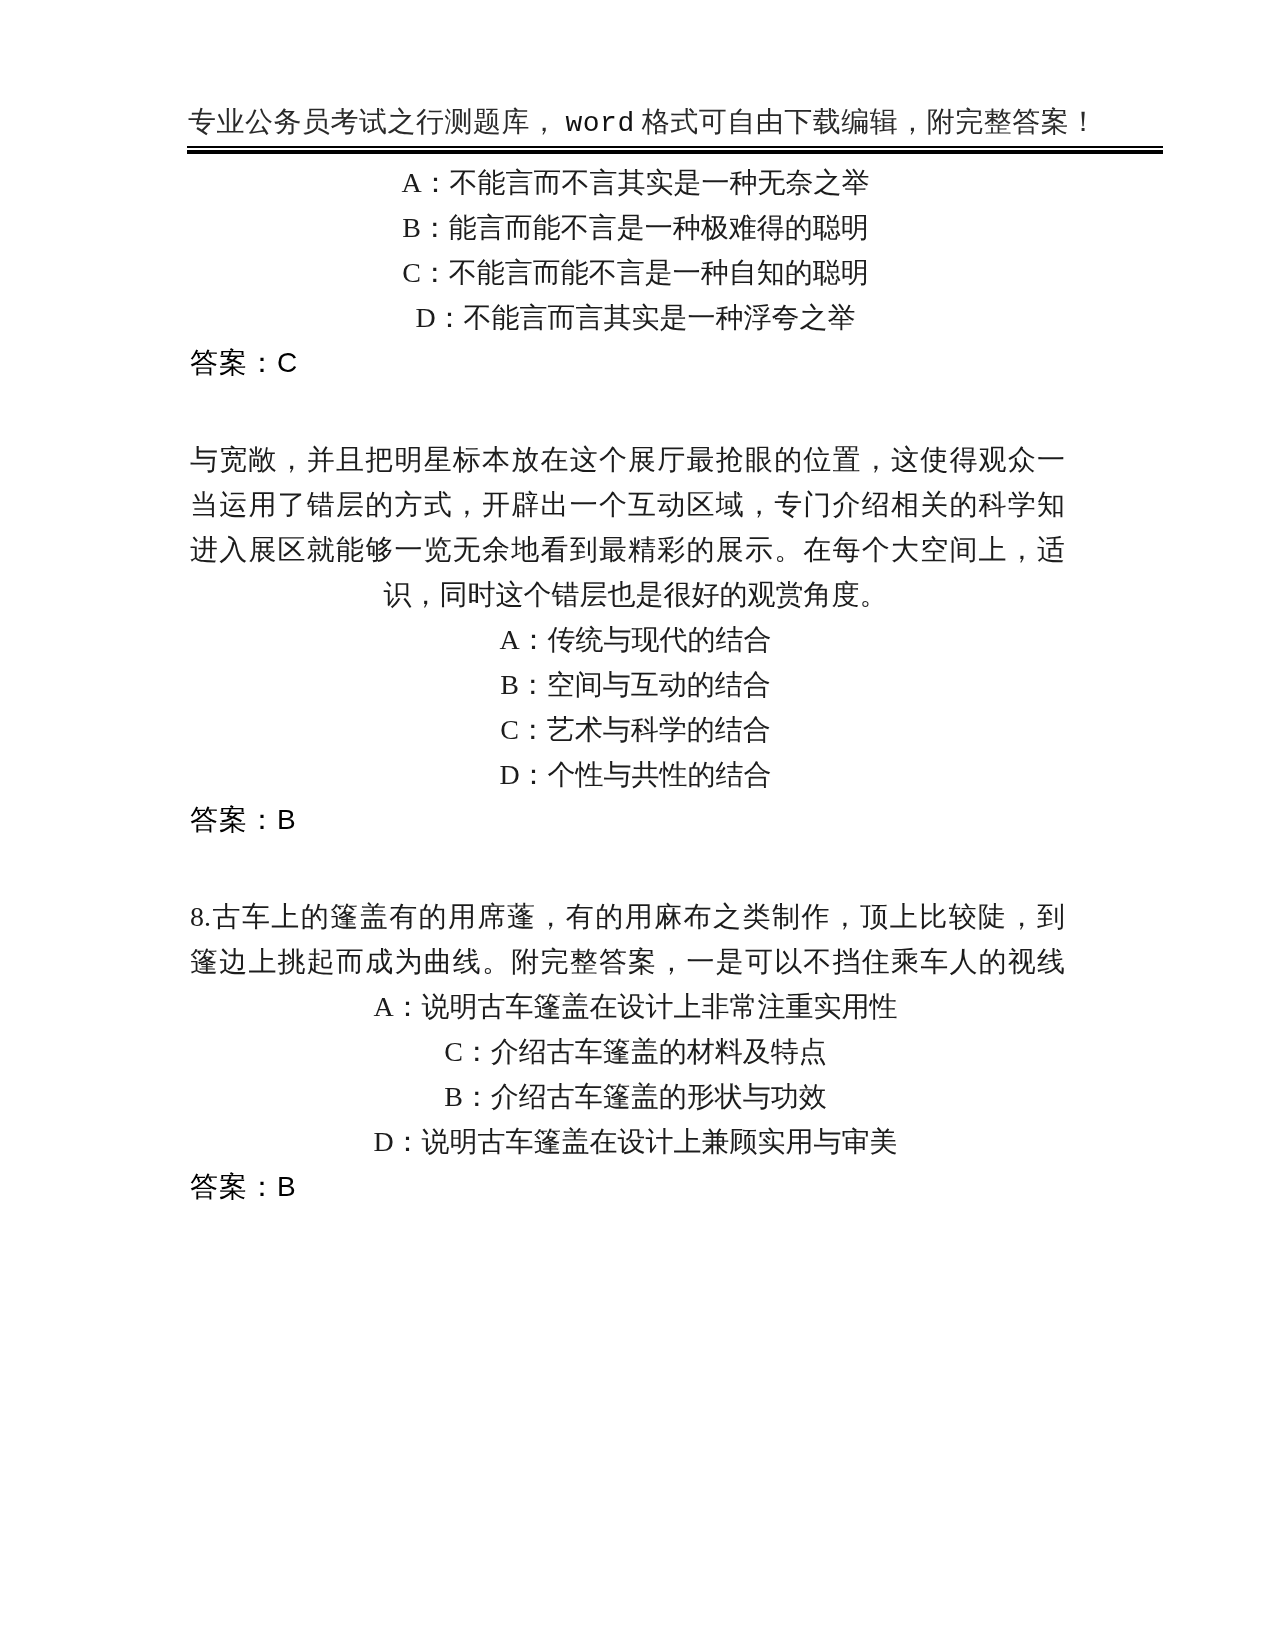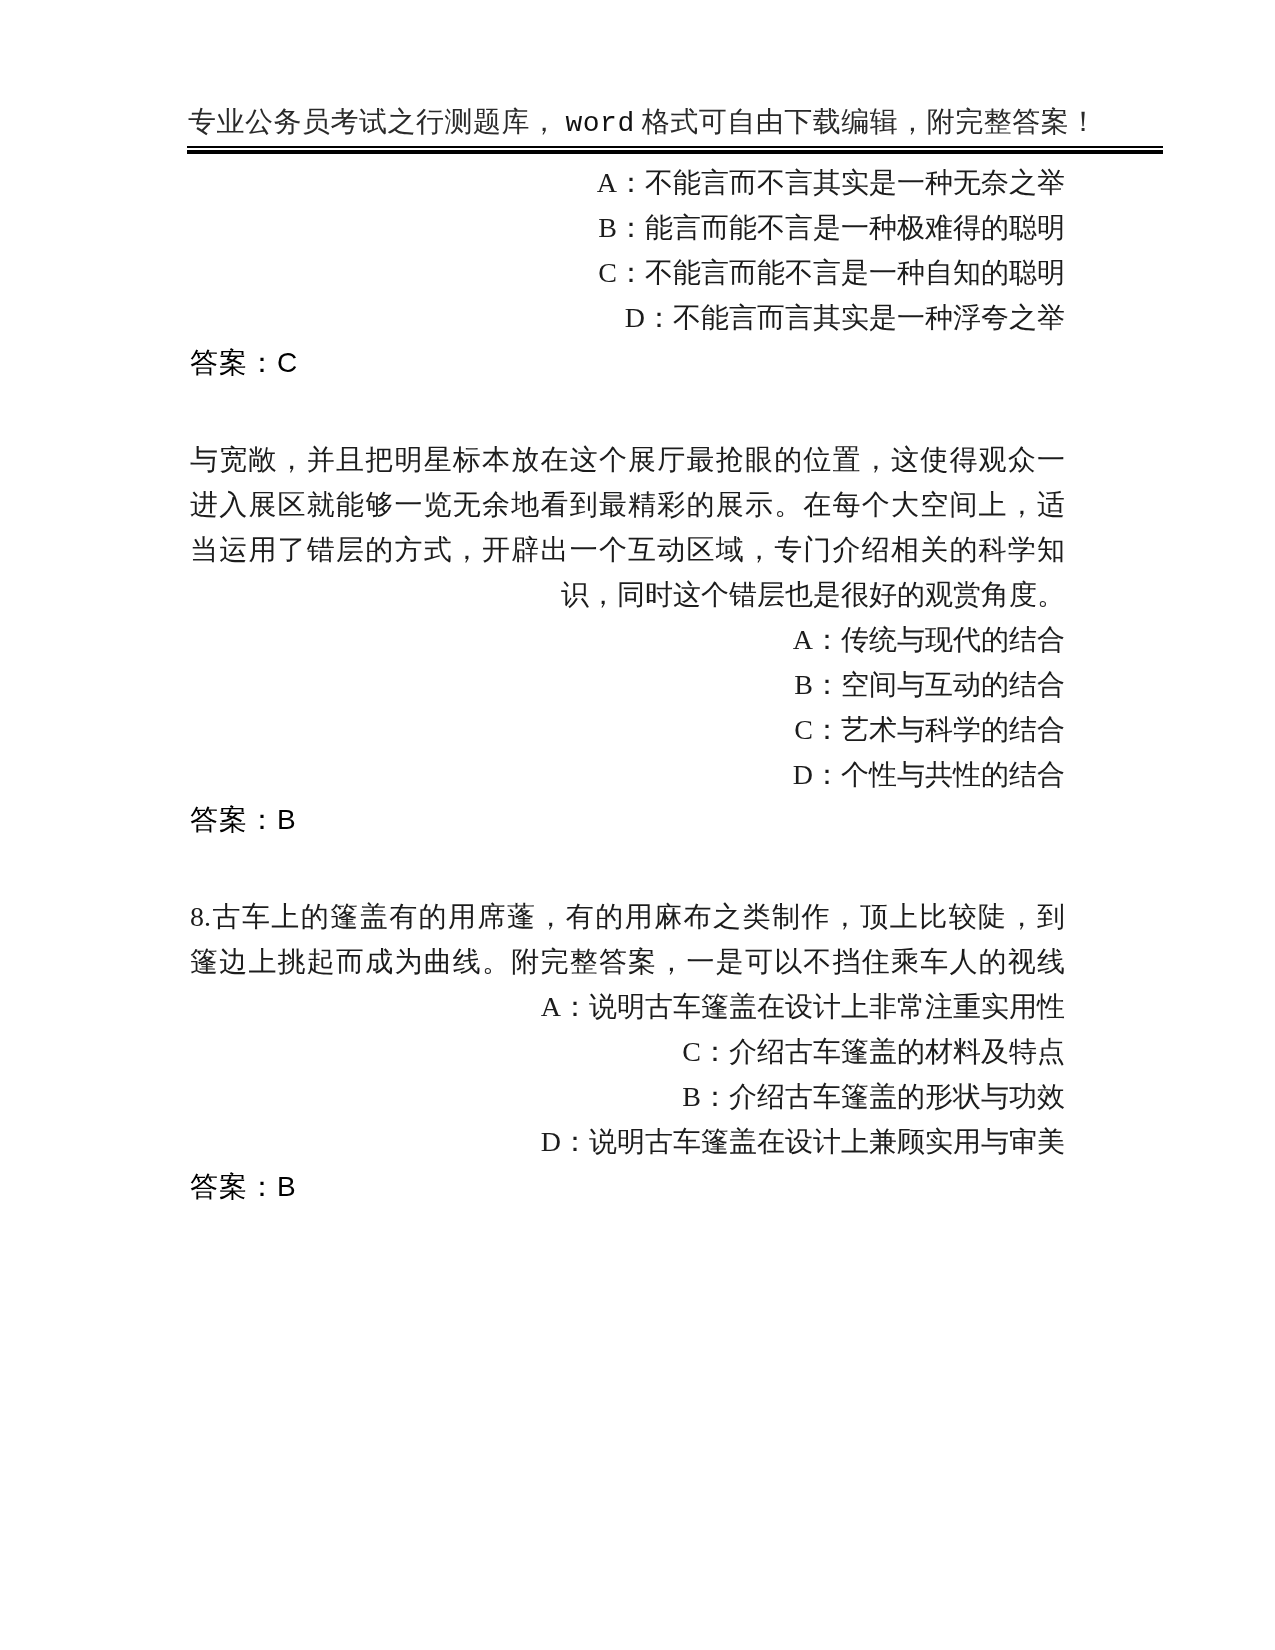--- a/index.html
+++ b/index.html
@@ -52,21 +52,21 @@
     line-height: 45px;
     color: #1c1c1c;
   }
   .qblock + .qblock { margin-top: 52px; }
 
   .pline { 
     text-align: justify;
     text-align-last: justify;
     -moz-text-align-last: justify;
   }
-  .pline-last, .opt { text-align: right; margin-left: 16px; }
+  .pline-last, .opt { text-align: center; margin-left: 16px; }
 
   .answer {
     font-family: "Liberation Sans", sans-serif;
     font-weight: normal;
     color: #000;
     letter-spacing: 1px;
   }
 </style>
 </head>
 <body>
@@ -86,22 +86,22 @@
     <div class="qblock">
       <div class="opt">A：不能言而不言其实是一种无奈之举</div>
       <div class="opt">B：能言而能不言是一种极难得的聪明</div>
       <div class="opt">C：不能言而能不言是一种自知的聪明</div>
       <div class="opt">D：不能言而言其实是一种浮夸之举</div>
       <div class="answer">答案：C</div>
     </div>
 
     <div class="qblock">
       <div class="pline">与宽敞，并且把明星标本放在这个展厅最抢眼的位置，这使得观众一</div>
+      <div class="pline">当运用了错层的方式，开辟出一个互动区域，专门介绍相关的科学知</div>
       <div class="pline">进入展区就能够一览无余地看到最精彩的展示。在每个大空间上，适</div>
-      <div class="pline">当运用了错层的方式，开辟出一个互动区域，专门介绍相关的科学知</div>
       <div class="pline-last">识，同时这个错层也是很好的观赏角度。</div>
       <div class="opt">A：传统与现代的结合</div>
       <div class="opt">B：空间与互动的结合</div>
       <div class="opt">C：艺术与科学的结合</div>
       <div class="opt">D：个性与共性的结合</div>
       <div class="answer">答案：B</div>
     </div>
 
     <div class="qblock">
       <div class="pline">8.古车上的篷盖有的用席蓬，有的用麻布之类制作，顶上比较陡，到</div>

